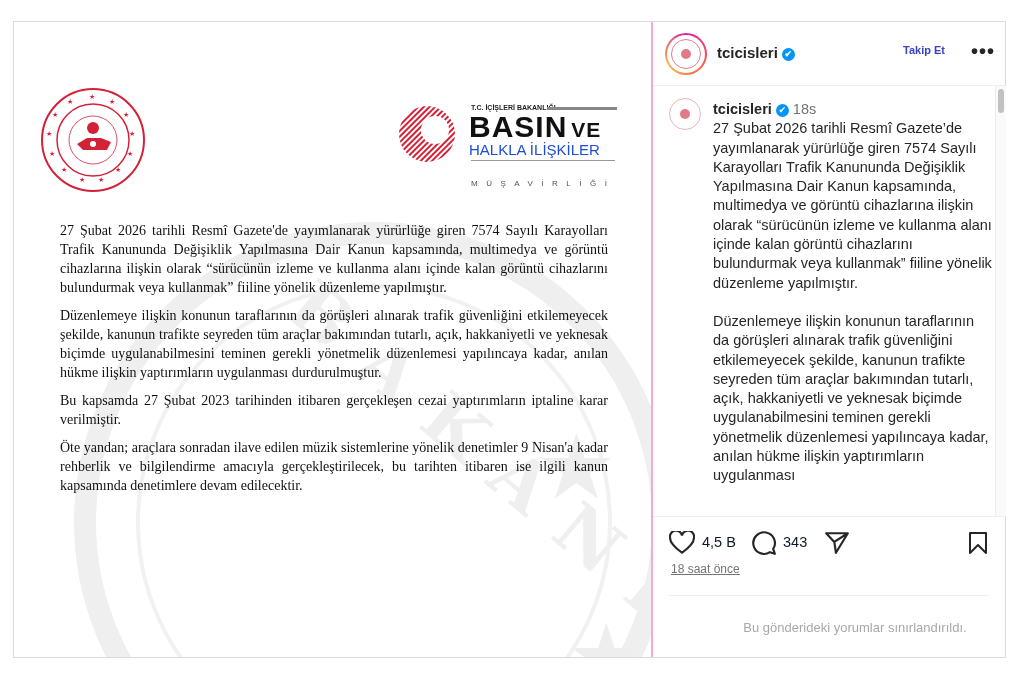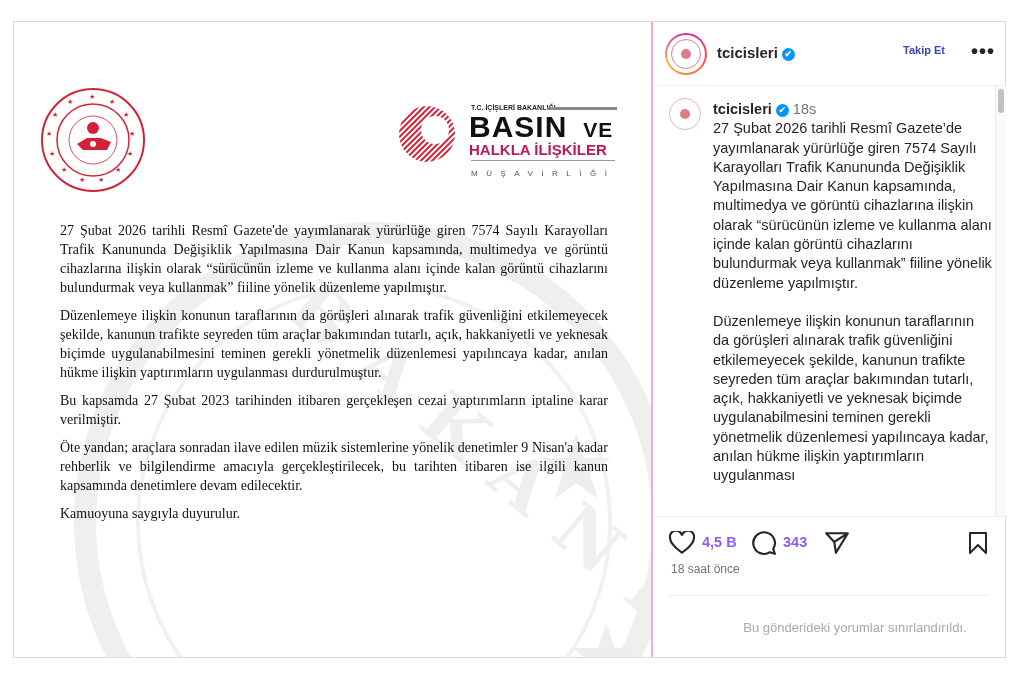--- a/index.html
+++ b/index.html
@@ -11,23 +11,23 @@
   .watermark::before{content:"";position:absolute;inset:40px;border-radius:50%;border:4px solid #f1f1f1;}
   .watermark .wm-text{position:absolute;left:230px;top:20px;font-family:"DejaVu Serif",serif;font-size:70px;color:#efefef;font-weight:bold;letter-spacing:30px;transform:rotate(40deg);transform-origin:0 0;}
   .watermark .wm-star{position:absolute;color:#eeeeee;font-size:90px;}
   .seal{position:absolute;left:27px;top:66px;width:104px;height:104px;border-radius:50%;border:2px solid #d32237;box-sizing:border-box;}
   .seal svg{position:absolute;left:0;top:0;}
   .basin{position:absolute;left:383px;top:78px;width:230px;height:70px;}
   .basin .mark{position:absolute;left:0;top:4px;width:60px;height:60px;}
   .basin .small{position:absolute;left:74px;top:4px;font-size:7px;color:#222;font-weight:bold;white-space:nowrap;}
   .basin .small-bar{position:absolute;left:150px;top:7px;width:70px;height:3px;background:#888;}
   .basin .big1{position:absolute;left:72px;top:10px;font-size:30px;font-weight:bold;color:#111;letter-spacing:1px;white-space:nowrap;}
-  .basin .big1 .ve{font-size:21px;margin-left:16px;}
-  .basin .big2{position:absolute;left:72px;top:41px;font-size:15px;font-weight:bold;color:#be185d;white-space:nowrap;}
-  .basin .musa{position:absolute;left:74px;top:60px;font-size:8px;color:#555;letter-spacing:8.5px;white-space:nowrap;border-top:1px solid #999;padding-top:8px;}
+  .basin .big1 .ve{font-size:21px;margin-left:4px;}
+  .basin .big2{position:absolute;left:72px;top:41px;font-size:15px;font-weight:normal;color:#1d4ed8;white-space:nowrap;}
+  .basin .musa{position:absolute;left:74px;top:60px;font-size:8px;color:#555;letter-spacing:8.5px;white-space:nowrap;border-top:1px solid #999;padding-top:18px;}
   .doc{position:absolute;left:46px;top:199px;width:548px;font-family:"Liberation Serif",serif;font-size:14px;line-height:19px;color:#111;}
   .doc p{margin:0 0 9px 0;text-align:justify;}
   
   .sidebar{position:absolute;left:637px;top:0;width:354px;height:635px;border-left:2px solid #f9a8d4;box-sizing:border-box;background:#fff;}
   .header{position:absolute;left:0;top:0;width:100%;height:64px;border-bottom:1px solid #efefef;box-sizing:border-box;}
   .avatar-ring{position:absolute;left:12px;top:11px;width:42px;height:42px;border-radius:50%;background:conic-gradient(#d6249f,#fd5949,#fdb44b,#d6249f);}
   .avatar-ring .inner{position:absolute;left:2px;top:2px;width:38px;height:38px;border-radius:50%;background:#fff;}
   .avatar-img{position:absolute;left:4px;top:4px;width:30px;height:30px;border-radius:50%;border:1.5px solid #d7848e;box-sizing:border-box;background:#fff;}
   .avatar-img::after{content:"";position:absolute;left:9px;top:9px;width:10px;height:10px;border-radius:50%;background:#e07a86;}
   .username{position:absolute;left:64px;top:22px;font-size:15px;font-weight:bold;color:#262626;}
@@ -40,22 +40,22 @@
   .cap-text{position:absolute;left:60px;top:14px;width:280px;font-size:14.5px;line-height:19.3px;color:#262626;}
   .cap-text .uname{font-weight:bold;}
   .cap-text .time{color:#737373;margin-left:4px;text-align:center;}
   .cap-text p{margin:0;}
   .cap-text .gap{height:19px;}
   .scrollbar{position:absolute;left:342px;top:64px;width:10px;height:430px;background:#fafafa;border-left:1px solid #ececec;}
   .scrollbar .thumb{position:absolute;left:2px;top:3px;width:6px;height:24px;border-radius:3px;background:#c1c1c1;}
   .actions{position:absolute;left:0;top:494px;width:100%;height:140px;border-top:1px solid #efefef;}
   .act-row{position:absolute;left:16px;top:12px;height:28px;width:325px;}
   .act-row svg{position:absolute;}
-  .count{position:absolute;top:5px;font-size:14.5px;font-weight:bold;color:#8b5cf6;}
-  .ago{position:absolute;left:18px;top:45px;font-size:12px;color:#737373;}
+  .count{position:absolute;top:5px;font-size:14.5px;font-weight:normal;color:#0f172a;}
+  .ago{position:absolute;left:18px;top:45px;font-size:12px;color:#737373;text-decoration:underline;}
   .divider{position:absolute;left:16px;top:78px;width:320px;height:1px;background:#efefef;}
   .restricted{position:absolute;left:0;top:103px;width:100%;text-align:center;font-size:13px;color:#a8a8a8;padding-left:26px;}
 </style>
 </head>
 <body>
 
 <div class="frame">
 
   <div class="post-image">
     <div class="watermark">
@@ -105,21 +105,20 @@
       <span class="big1"><span>BASIN</span><span class="ve">VE</span></span>
       <span class="big2">HALKLA İLİŞKİLER</span>
       <span class="musa">MÜŞAVİRLİĞİ</span>
     </div>
 
     <div class="doc">
       <p>27 Şubat 2026 tarihli Resmî Gazete'de yayımlanarak yürürlüğe giren 7574 Sayılı Karayolları Trafik Kanununda Değişiklik Yapılmasına Dair Kanun kapsamında, multimedya ve görüntü cihazlarına ilişkin olarak “sürücünün izleme ve kullanma alanı içinde kalan görüntü cihazlarını bulundurmak veya kullanmak” fiiline yönelik düzenleme yapılmıştır.</p>
       <p>Düzenlemeye ilişkin konunun taraflarının da görüşleri alınarak trafik güvenliğini etkilemeyecek şekilde, kanunun trafikte seyreden tüm araçlar bakımından tutarlı, açık, hakkaniyetli ve yeknesak biçimde uygulanabilmesini teminen gerekli yönetmelik düzenlemesi yapılıncaya kadar, anılan hükme ilişkin yaptırımların uygulanması durdurulmuştur.</p>
       <p>Bu kapsamda 27 Şubat 2023 tarihinden itibaren gerçekleşen cezai yaptırımların iptaline karar verilmiştir.</p>
       <p>Öte yandan; araçlara sonradan ilave edilen müzik sistemlerine yönelik denetimler 9 Nisan'a kadar rehberlik ve bilgilendirme amacıyla gerçekleştirilecek, bu tarihten itibaren ise ilgili kanun kapsamında denetimlere devam edilecektir.</p>
-      <p>Kamuoyuna saygıyla duyurulur.</p>
     </div>
   </div>
 
   <div class="sidebar">
     <div class="header">
       <div class="avatar-ring">
         <div class="inner">
             <div class="avatar-img"></div>
           </div>
       </div>

